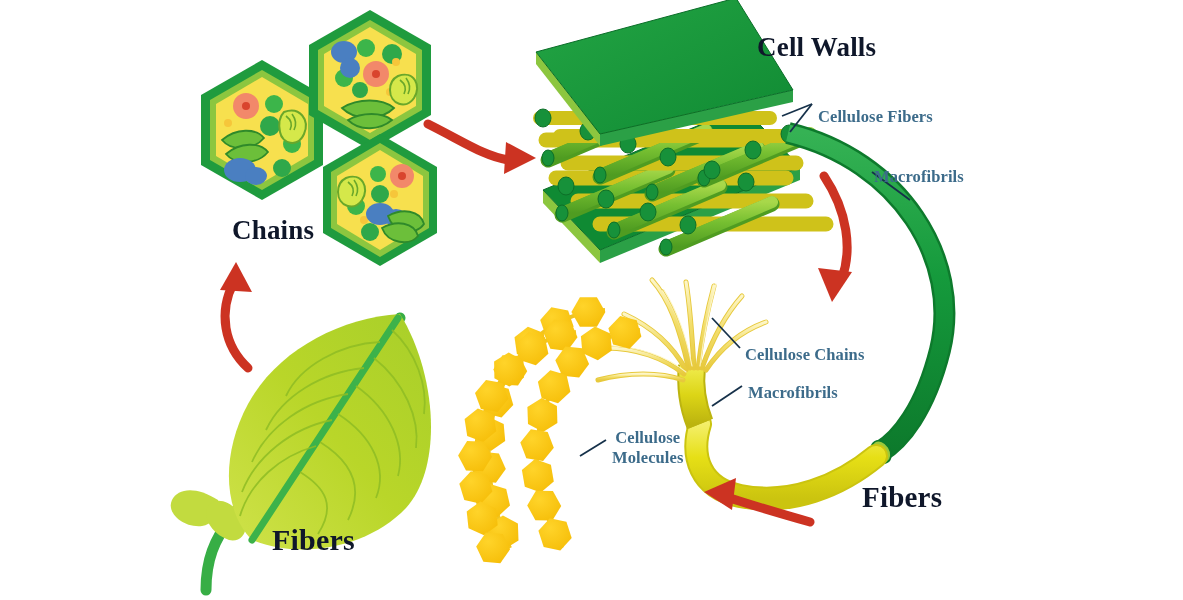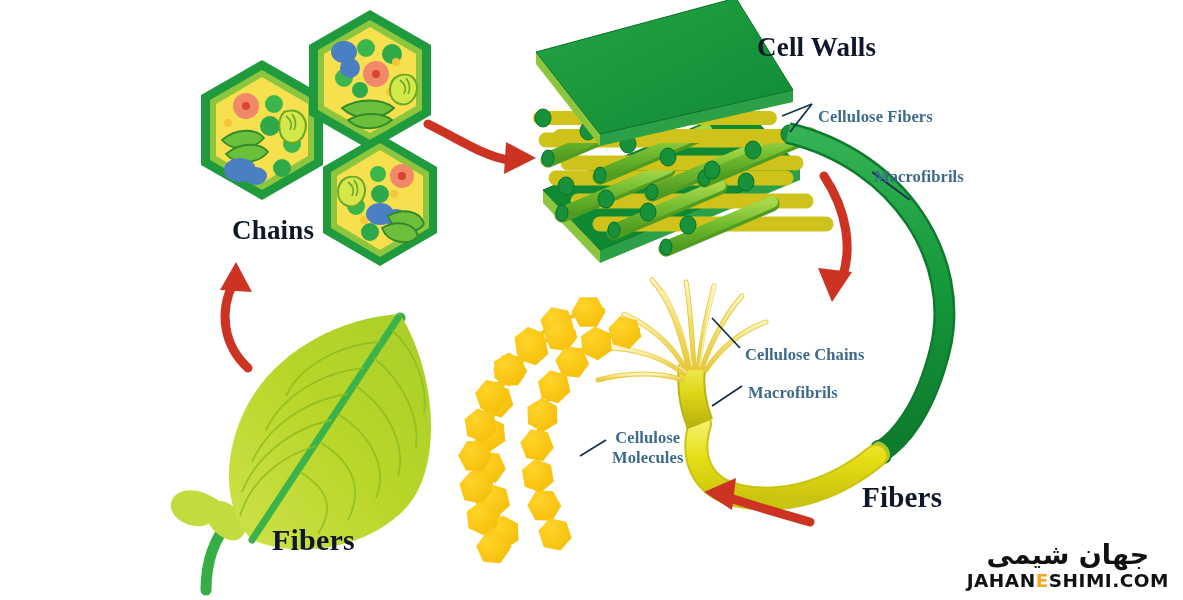--- a/index.html
+++ b/index.html
@@ -382,18 +382,14 @@
   <div class="lbl lbl-stage" style="left:272px;top:523px;font-size:30px;">Fibers</div>
   <div class="lbl lbl-stage" style="left:862px;top:481px;font-size:29px;">Fibers</div>
 
   <div class="lbl lbl-part" style="left:818px;top:99px;margin-top:8px;">Cellulose Fibers</div>
   <div class="lbl lbl-part" style="left:874px;top:167px;">Macrofibrils</div>
   <div class="lbl lbl-part" style="left:745px;top:345px;">Cellulose Chains</div>
   <div class="lbl lbl-part" style="left:748px;top:383px;">Macrofibrils</div>
   <div class="lbl lbl-part" style="left:612px;top:428px;text-align:center;">Cellulose
 Molecules</div>
 
-  <div id="wm">
-    <div class="fa">جهان شیمی</div>
-    <div class="lat"><span>JAHAN</span><span class="e">E</span><span>SHIMI.COM</span></div>
-  </div>
 
 </div>
 
 </body></html>

